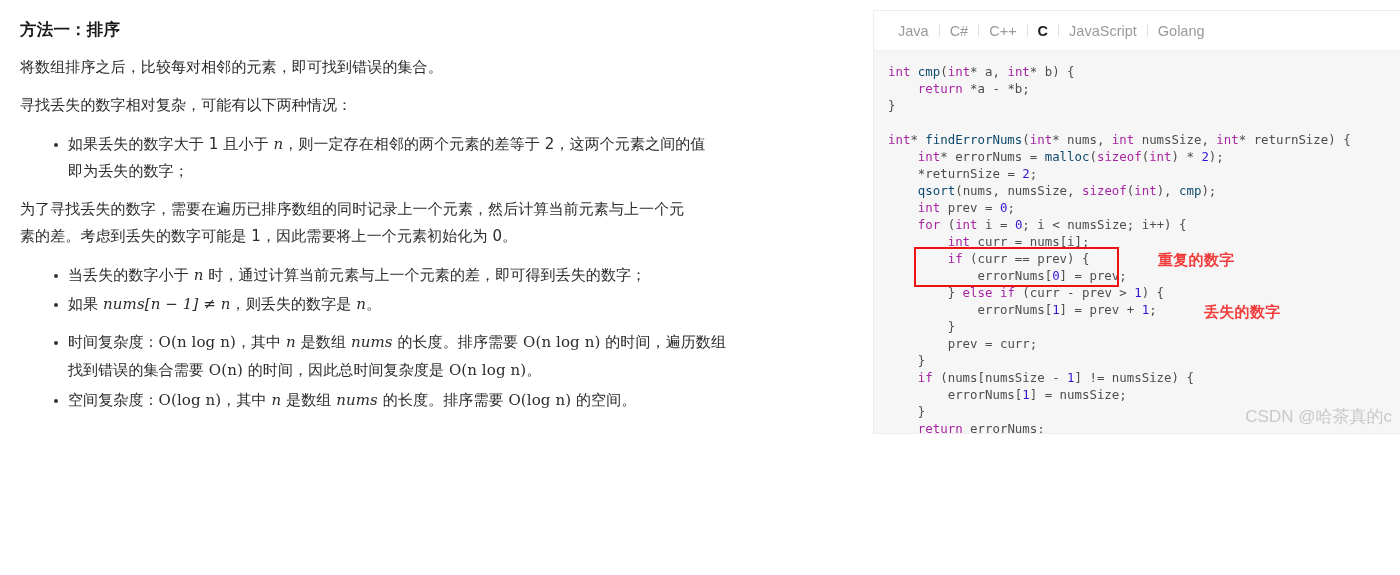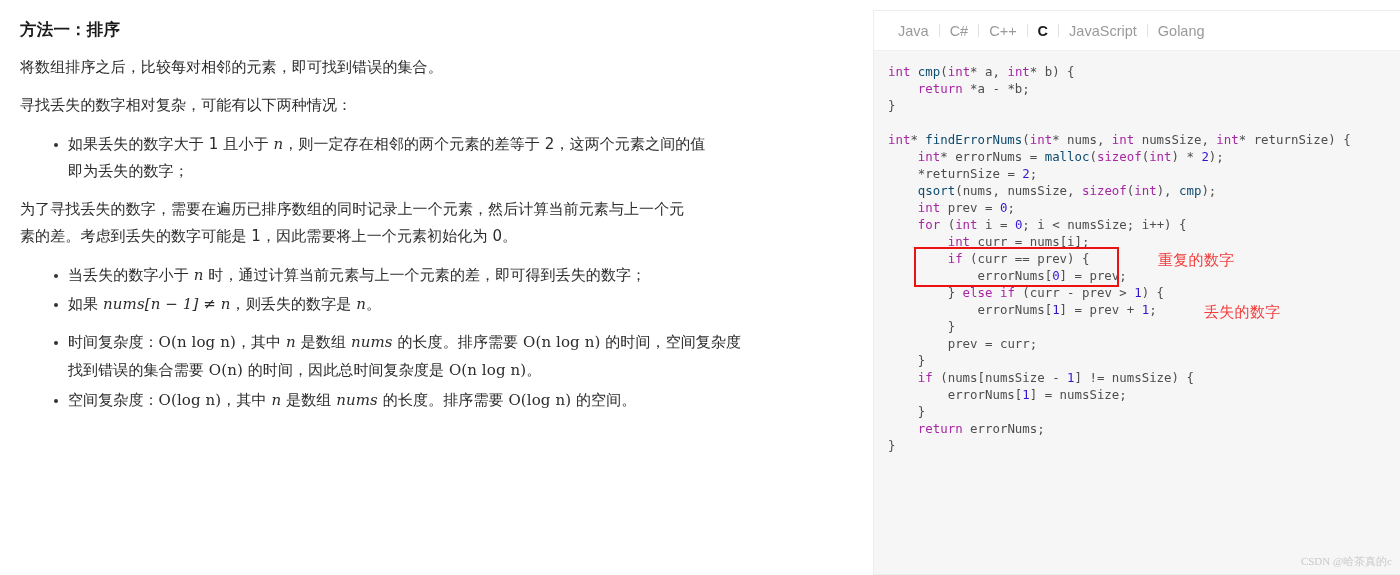--- a/index.html
+++ b/index.html
@@ -92,21 +92,21 @@
     font-style: normal;
     font-size: 15px;
   }
 
   
   .code-panel {
     position: absolute;
     left: 873px;
     top: 10px;
     width: 527px;
-    height: 565px;
+    height: 424px;
     background: #f7f6f6;
     border: 1px solid #eeeeee;
     border-right: none;
     box-sizing: border-box;
     overflow: hidden;
   }
   .tabbar {
     height: 40px;
     background: #ffffff;
     border-bottom: 1px solid #f0f0f0;
@@ -156,31 +156,31 @@
   .highlight-box {
     position: absolute;
     border: 2.5px solid #ee1111;
     box-sizing: border-box;
     pointer-events: none;
   }
   .annot {
     position: absolute;
     font-family: "DejaVu Sans", "Liberation Sans", sans-serif;
     font-size: 15px;
-    font-weight: normal;
+    font-weight: bold;
     color: #f23b3b;
     white-space: nowrap;
     letter-spacing: 0.3px;
   }
   .watermark {
     position: absolute;
     right: 8px;
     bottom: 5px;
-    font-family: Liberation Serif, serif;
-    font-size: 11px;
+    font-family: Liberation Sans, sans-serif;
+    font-size: 17px;
     color: #c9c9c9;
     white-space: nowrap;
   }
 </style>
 </head>
 <body>
 
 <div class="page">
 
   <div class="article">
@@ -208,21 +208,21 @@
           <span>当丢失的数字小于 </span><span class="mathit">n</span><span> 时，通过计算当前元素与上一个元素的差，即可得到丢失的数字；</span>
         </li>
         <li>
           <span>如果 </span><span class="mathit">nums[n − 1] ≠ n</span><span>，则丢失的数字是 </span><span class="mathit">n</span><span>。</span>
         </li>
       </ul>
 
 
       <ul class="bullets">
         <li>
-          <span>时间复杂度：</span><span class="mathO">O(n log n)</span><span>，其中 </span><span class="mathit">n</span><span> 是数组 </span><span class="mathit">nums</span><span> 的长度。排序需要 </span><span class="mathO">O(n log n)</span><span> 的时间，空间复杂度</span><br>
+          <span>时间复杂度：</span><span class="mathO">O(n log n)</span><span>，其中 </span><span class="mathit">n</span><span> 是数组 </span><span class="mathit">nums</span><span> 的长度。排序需要 </span><span class="mathO">O(n log n)</span><span> 的时间，遍历数组</span><br>
           <span>找到错误的集合需要 </span><span class="mathO">O(n)</span><span> 的时间，因此总时间复杂度是 </span><span class="mathO">O(n log n)</span><span>。</span>
         </li>
         <li>
           <span>空间复杂度：</span><span class="mathO">O(log n)</span><span>，其中 </span><span class="mathit">n</span><span> 是数组 </span><span class="mathit">nums</span><span> 的长度。排序需要 </span><span class="mathO">O(log n)</span><span> 的空间。</span>
         </li>
       </ul>
 
     </div>
   </div>
 

